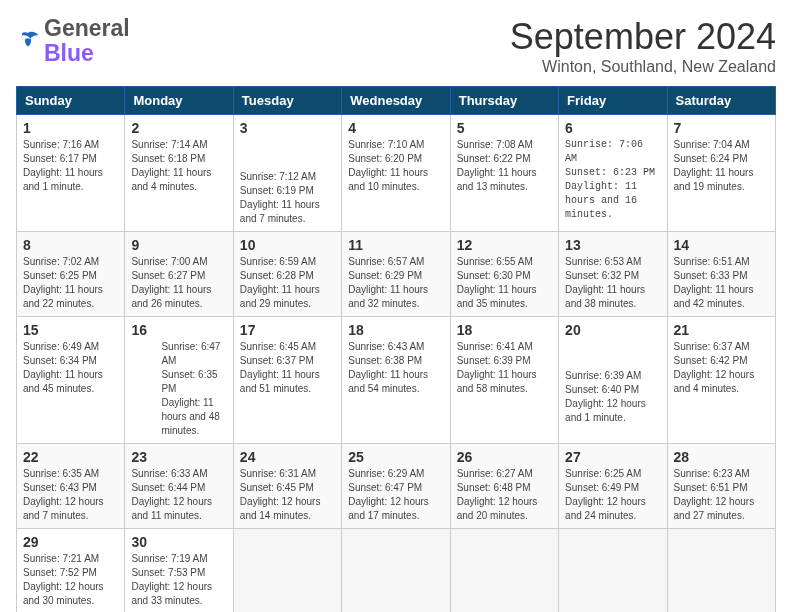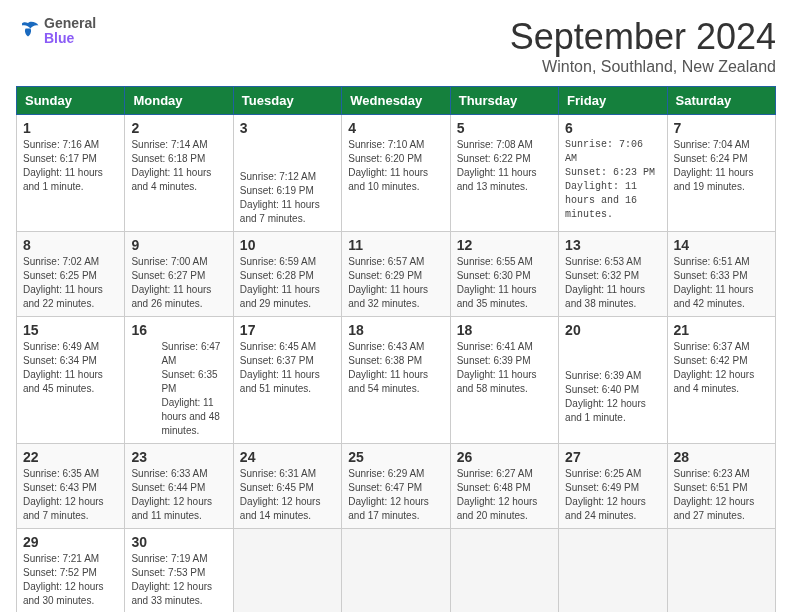--- a/index.html
+++ b/index.html
@@ -15,21 +15,21 @@
       justify-content: space-between;
       align-items: flex-start;
       margin-bottom: 10px;
     }
     .logo {
       display: flex;
       align-items: center;
       gap: 4px;
     }
     .logo-text {
-      font-size: 14px;
+      font-size: 23px;
       font-weight: bold;
       line-height: 1.1;
     }
     .logo-general { color: #555; }
     .logo-blue { color: #8b5cf6; }
     .logo-bird {
       width: 24px;
       height: 24px;
     }
     .title-block {
@@ -43,21 +43,21 @@
     .subtitle {
       font-size: 16px;
       color: #555;
     }
     .calendar {
       width: 100%;
       border-collapse: collapse;
       font-size: 11px;
     }
     .calendar th {
-      background: #15803d;
+      background: #0c4a6e;
       color: #fff;
       padding: 6px 8px;
       text-align: left;
       font-size: 13px;
       font-weight: bold;
       border: 1px solid #2060a0;
     }
     .calendar td {
       border: 1px solid #ccc;
       vertical-align: top;

